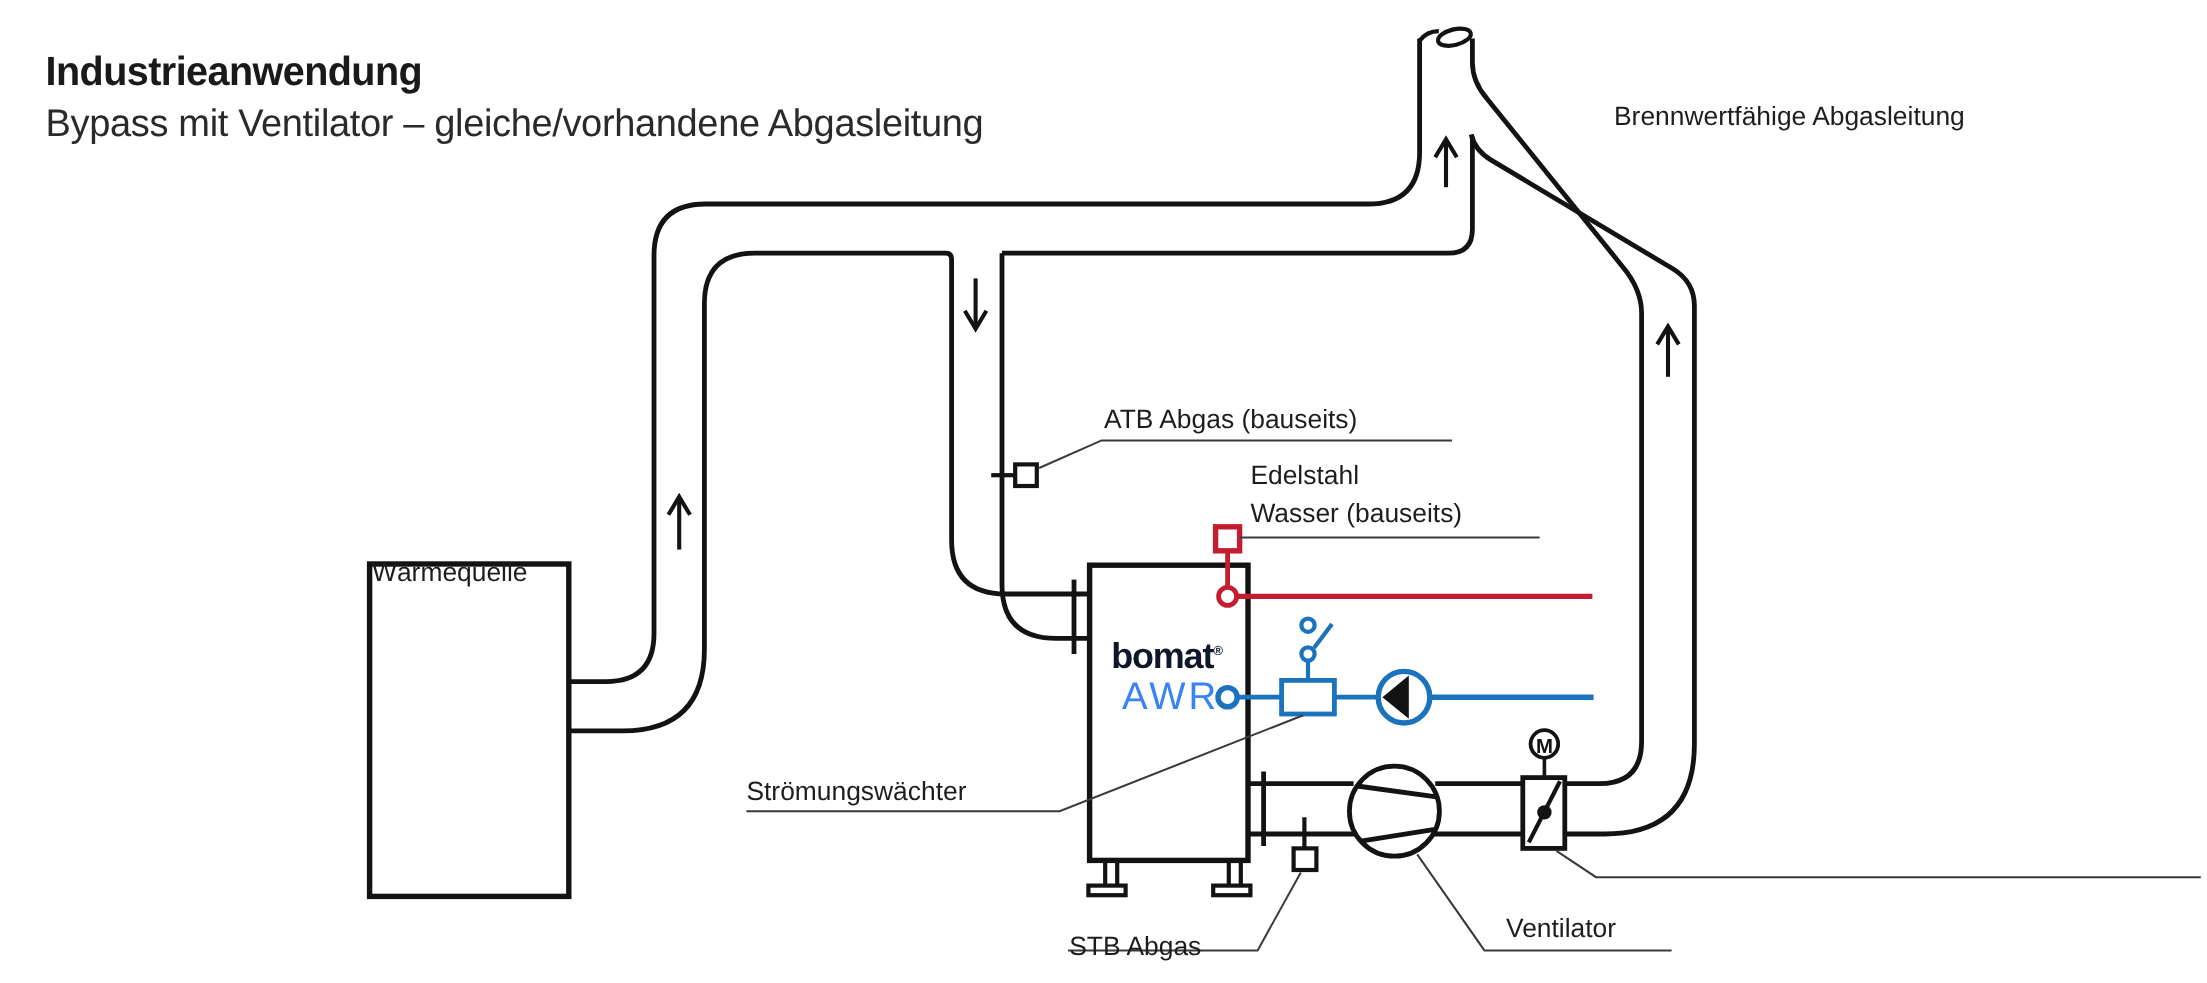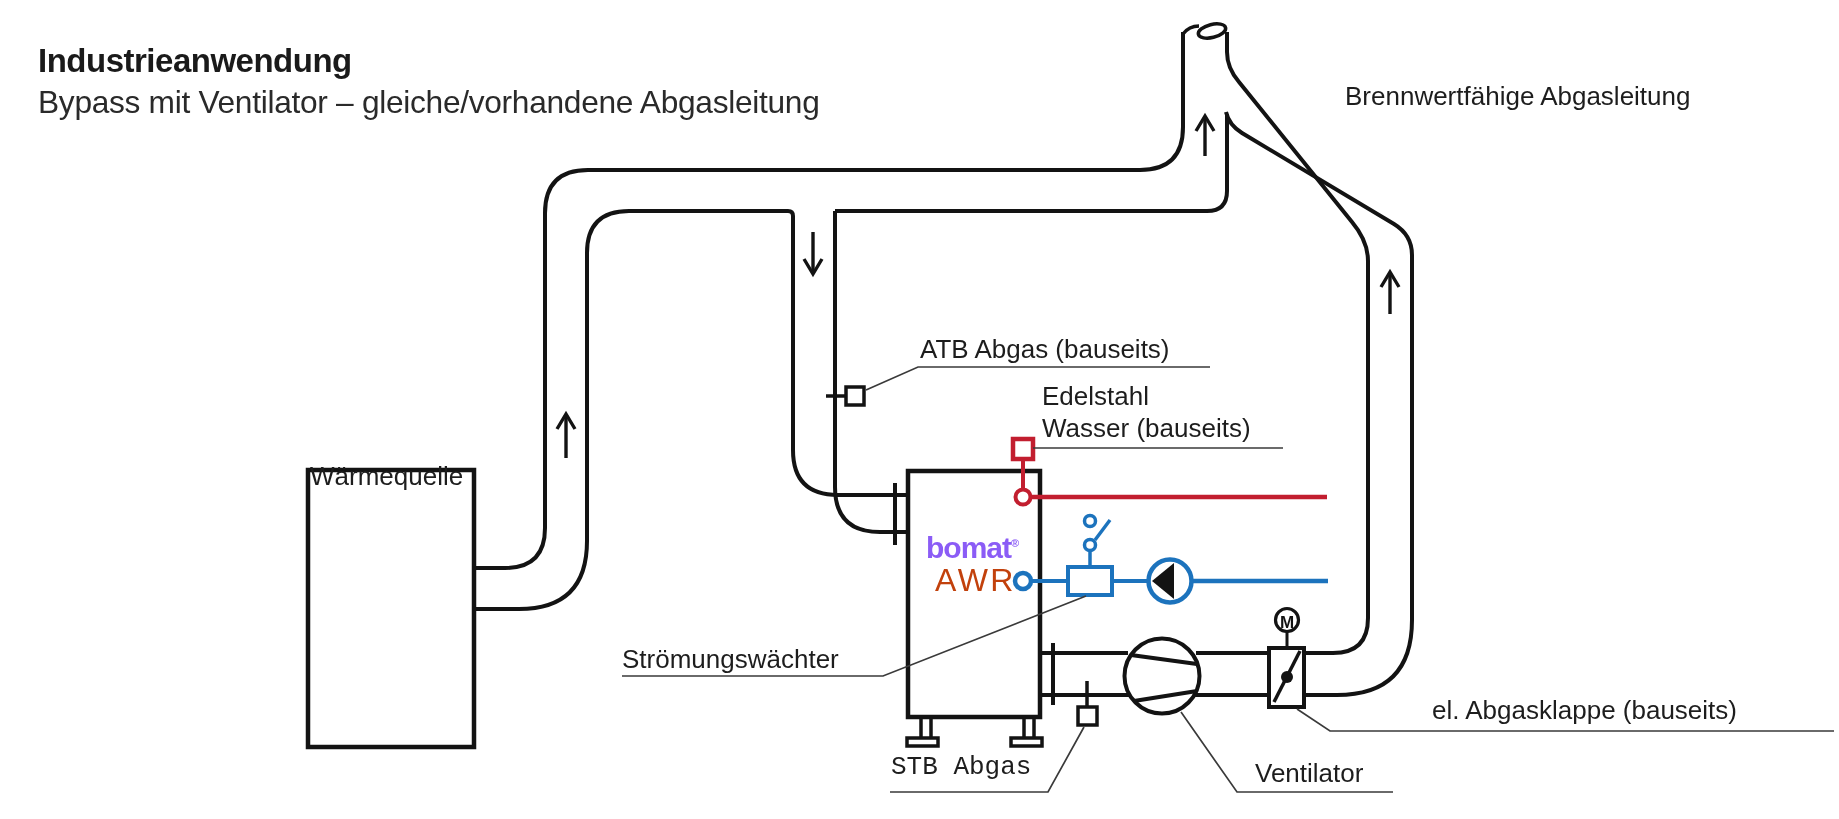--- a/index.html
+++ b/index.html
@@ -1,38 +1,38 @@
 <!DOCTYPE html>
 <html><head>
 <meta charset="utf-8">
 <style>
   html,body{margin:0;padding:0;background:#ffffff;}
   .stage{
     position:relative;width:1839px;height:819px;background:#ffffff;overflow:hidden;
     font-family:"Liberation Sans", sans-serif;color:#1d1d1d;
   }
   .stage svg{position:absolute;left:0;top:0;}
-  .lbl{position:absolute;white-space:nowrap;font-size:26px;line-height:33px;color:#1d1d1d;}
+  .lbl{position:absolute;white-space:nowrap;font-size:22px;line-height:33px;color:#1d1d1d;}
   .title{position:absolute;left:38px;top:41px;font-size:34px;font-weight:700;
          letter-spacing:-0.5px;color:#1a1a1a;transform:scaleX(.97);transform-origin:left top;}
   .subtitle{position:absolute;left:38px;top:84px;font-size:32px;font-weight:400;
          letter-spacing:-0.3px;color:#2a2a2a;transform:scaleX(.99);transform-origin:left top;}
   .flue{left:1345px;top:80px;}
   .atb{left:920px;top:333px;text-align:right;}
   .thermo{left:1042px;top:380px;line-height:32px;}
   .waerm{left:310px;top:460px;}
   .heatlines{left:321px;top:498px;line-height:35px;}
   .stroem{left:622px;top:643px;}
-  .stb{left:891px;top:751px;font-family:Liberation Mono, monospace;}
+  .stb{left:891px;top:772px;}
   .vent{left:1255px;top:757px;}
   .klappe{left:1432px;top:694px;}
   .brand{position:absolute;left:926px;top:531px;font-size:30px;font-weight:800;
-         letter-spacing:-1px;color:#8b5cf6;}
+         letter-spacing:-1px;color:#0f172a;}
   .brand sup{font-size:11px;font-weight:700;vertical-align:super;}
-  .model{position:absolute;left:935px;top:562px;font-size:32px;letter-spacing:2.5px;color:#c2410c;}
+  .model{position:absolute;left:935px;top:562px;font-size:32px;letter-spacing:2.5px;color:#3b82f6;}
 </style>
 </head>
 <body>
 
 <div class="stage">
 
   <svg width="1839" height="819" viewBox="0 0 1839 819">
 
     <g stroke="#131313" stroke-width="4" fill="none" stroke-linejoin="round" stroke-linecap="butt">
       <path d="M474,568 H505 Q545,568 545,528 V213 Q545,170 588,170 H1140 Q1183,170 1183,127 V32"></path>
@@ -155,18 +155,17 @@
   <div class="lbl atb">ATB Abgas (bauseits)</div>
 
   <div class="lbl thermo">
     <div>Edelstahl</div>
     <div>Wasser (bauseits)</div>
   </div>
 
   <div class="lbl stroem">Strömungswächter</div>
   <div class="lbl stb">STB Abgas</div>
   <div class="lbl vent">Ventilator</div>
-  <div class="lbl klappe">el. Abgasklappe (bauseits)</div>
 
   <div class="brand"><span>bomat</span><sup>®</sup></div>
   <div class="model">AWR</div>
 
 </div>
 
 </body></html>

